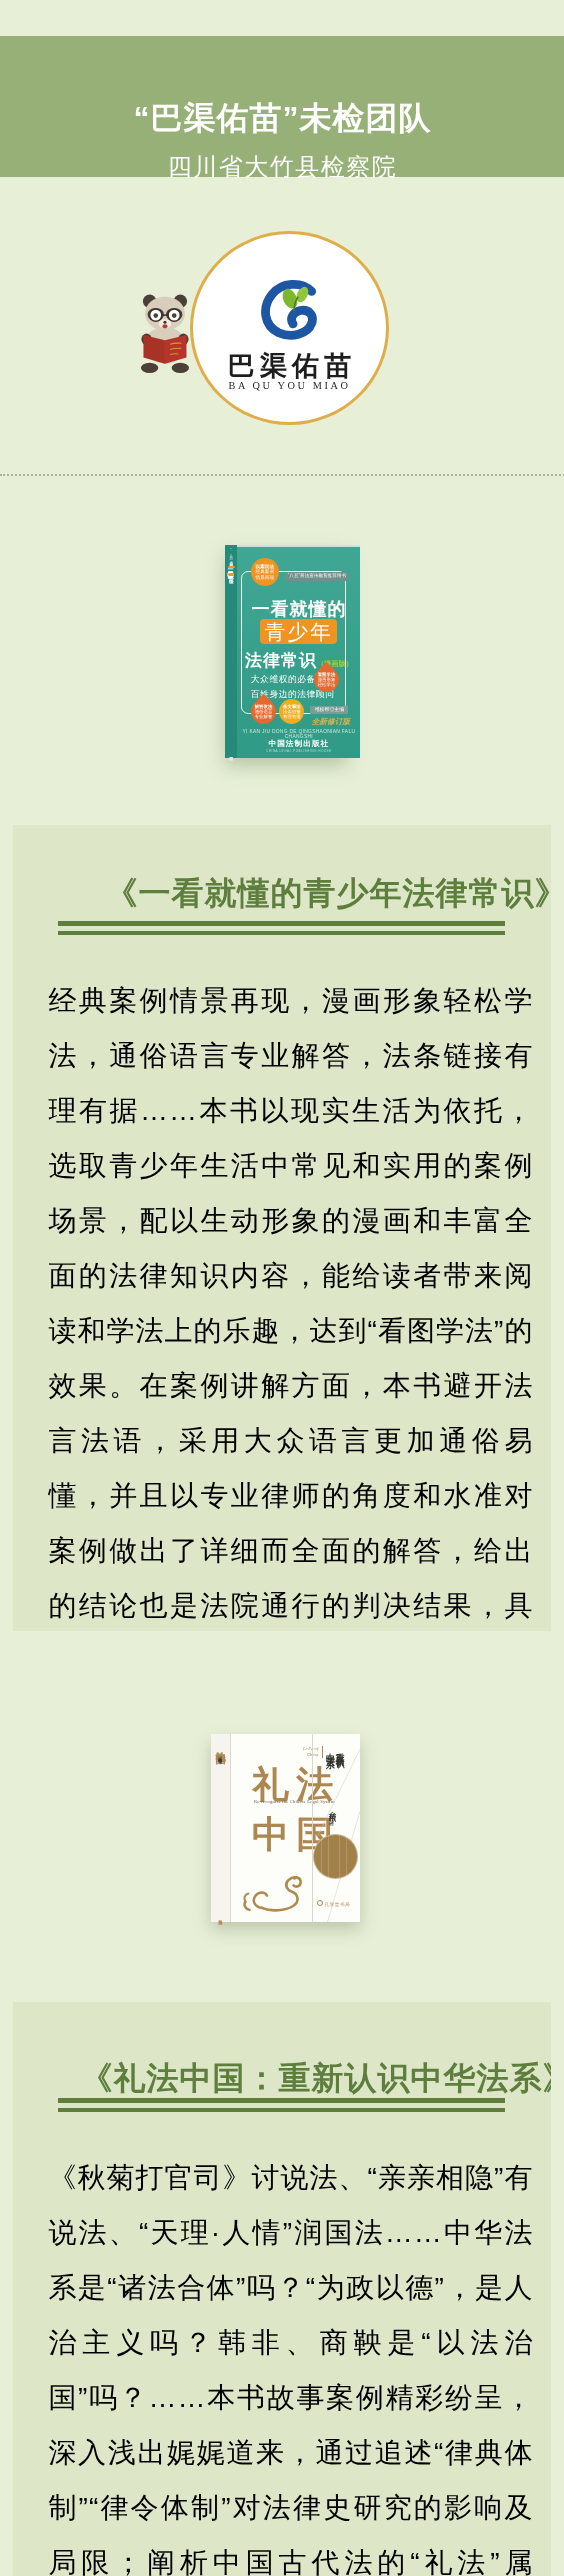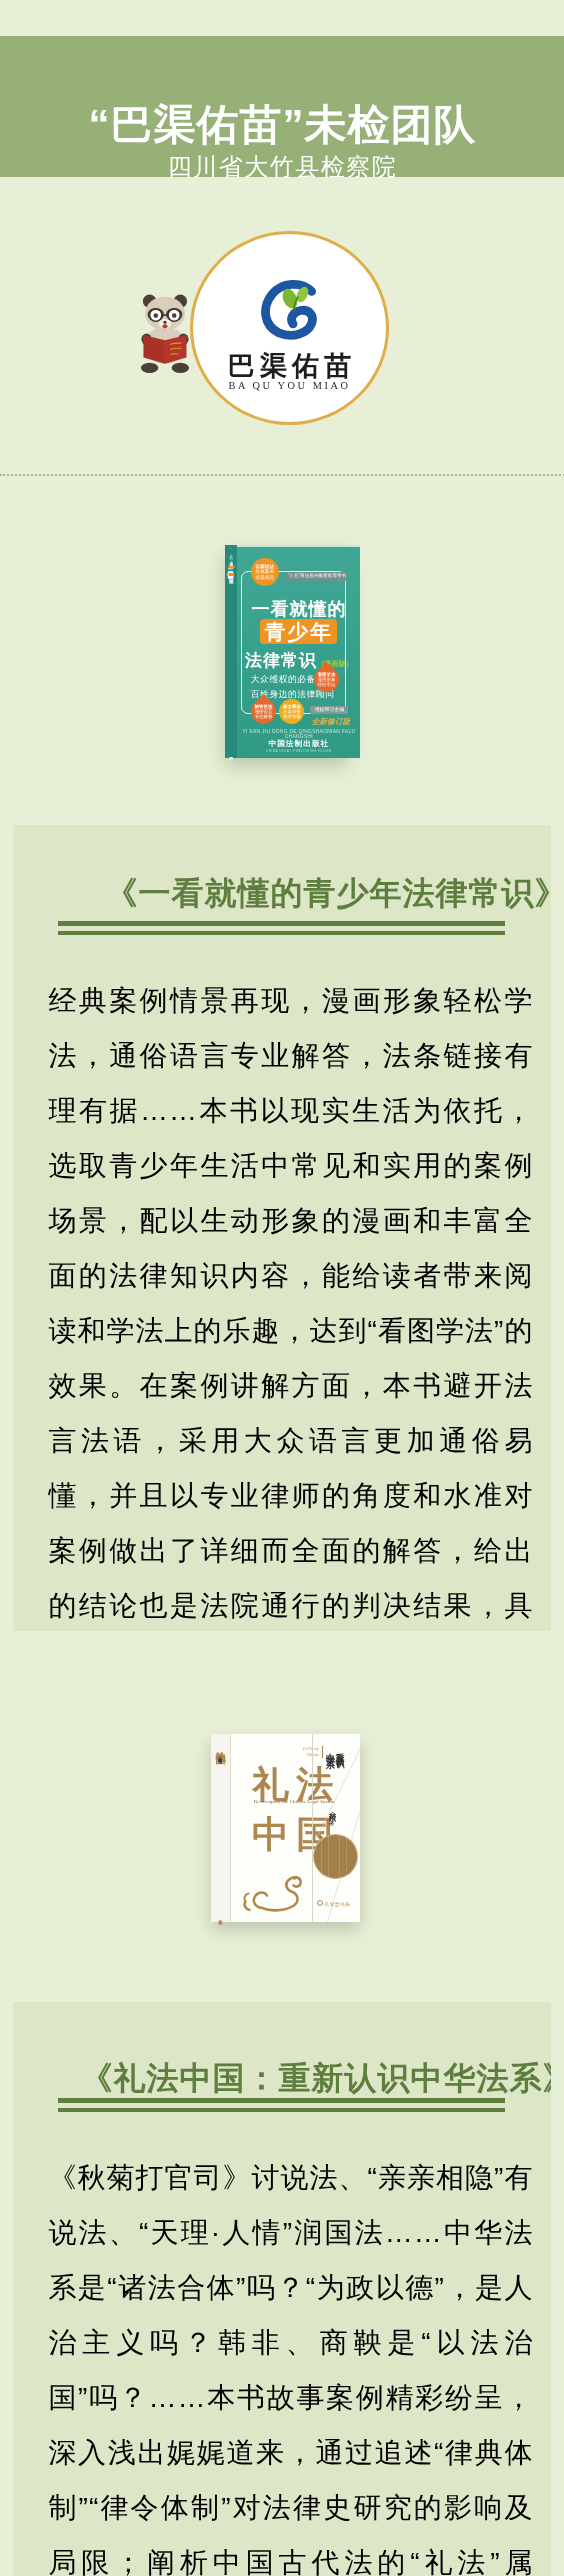--- a/index.html
+++ b/index.html
@@ -2,21 +2,21 @@
 <html style="font-size:8.2px"><head>
 <meta charset="utf-8">
 <style>
   html,body{margin:0;padding:0;}
   body{font-family:"Liberation Sans", sans-serif;}
   .page{position:relative;width:565px;height:2838px;background:#e7f0d7;overflow:hidden;}
 
   
   .band{position:absolute;left:0;top:36px;width:565px;height:141px;background:#96b077;}
   .band-title{position:absolute;left:0;top:61px;width:100%;text-align:center;
-    color:#fff;font-size:42px;font-weight:800;letter-spacing:1px;}
+    color:#fff;font-size:32px;font-weight:800;letter-spacing:1px;}
   .band-sub{position:absolute;left:0;top:115px;width:100%;text-align:center;
     color:#fff;font-size:24px;font-weight:400;letter-spacing:1.5px;}
 
   
   .logo-ellipse{position:absolute;left:190px;top:231px;width:199px;height:194px;
     background:#fff;border:3.6px solid #dfae4a;border-radius:50%;box-sizing:border-box;}
   .logo-e{position:absolute;left:65px;top:45px;width:65px;height:61px;}
   .logo-cn{position:absolute;left:0;top:114px;width:100%;text-align:center;
     font-size:27px;font-weight:700;color:#1d1d1d;letter-spacing:5.2px;text-indent:5.2px;}
   .logo-en{position:absolute;left:0;top:146px;width:100%;text-align:center;
@@ -56,21 +56,21 @@
     border:1.5px solid rgba(255,255,255,.92);border-radius:7.2px;}
   .b1-circle{position:absolute;left:13.4px;top:11.3px;width:28px;height:28px;border-radius:50%;
     background:#ef9422;color:#fff;display:flex;flex-direction:column;align-items:center;
     justify-content:center;line-height:5.7px;font-size:4.6px;z-index:3;}
   .b1-circle .b{font-weight:700;}
   .b1-ribbon{position:absolute;left:48px;top:25px;width:63px;height:8.8px;background:#6f918c;
     color:#fff;font-size:4.6px;line-height:8.8px;text-align:center;border-radius:1px;z-index:3;}
   .b1-t1{position:absolute;left:0;top:50px;width:100%;text-align:center;color:#fff;
     font-size:18px;font-weight:800;letter-spacing:1px;}
   .b1-t2{position:absolute;left:23px;top:72px;width:77px;height:25px;background:#ef9422;
-    border-radius:4.1px;color:#fff;font-size:20.6px;font-weight:700;text-align:center;line-height:25px;letter-spacing:2.1px;}
+    border-radius:4.1px;color:#fff;font-size:20.6px;font-weight:400;text-align:center;line-height:25px;letter-spacing:2.1px;}
   .b1-t3{position:absolute;left:0;top:102px;width:100%;text-align:center;color:#fff;}
   .b1-t3 .main{font-size:17px;font-weight:700;letter-spacing:1px;}
   .b1-t3 .tag{font-size:7.2px;color:#a5cd39;font-weight:700;}
   .b1-tag1,.b1-tag2{position:absolute;left:13.4px;color:#fff;font-size:8.8px;letter-spacing:0.5px;}
   .b1-tag1{top:127px;} .b1-tag2{top:142px;}
   .drop{position:absolute;width:25px;height:25px;background:#e4692f;
     border-radius:0 50% 50% 50%;transform:rotate(45deg);z-index:3;}
   .drop .in{transform:rotate(-45deg);width:25px;height:25px;display:flex;flex-direction:column;
     align-items:center;justify-content:center;color:#fff;font-size:4.4px;line-height:5.2px;}
   .drop .in .b{font-weight:700;}

